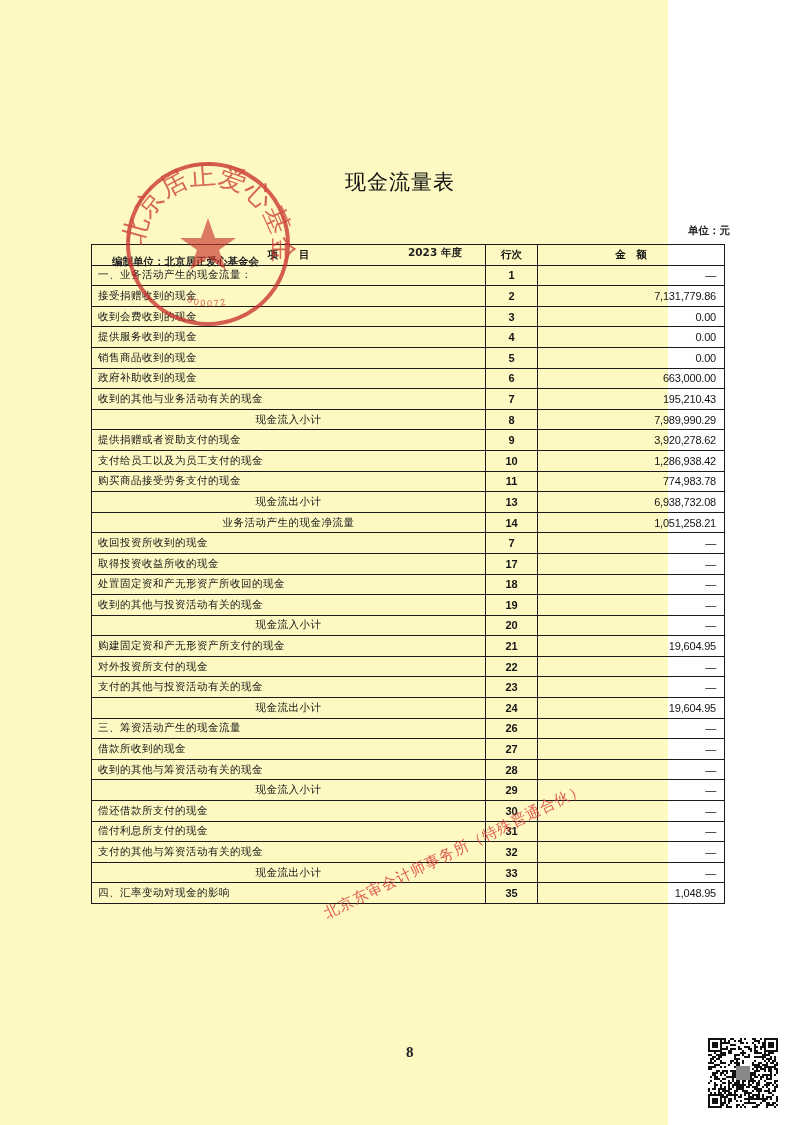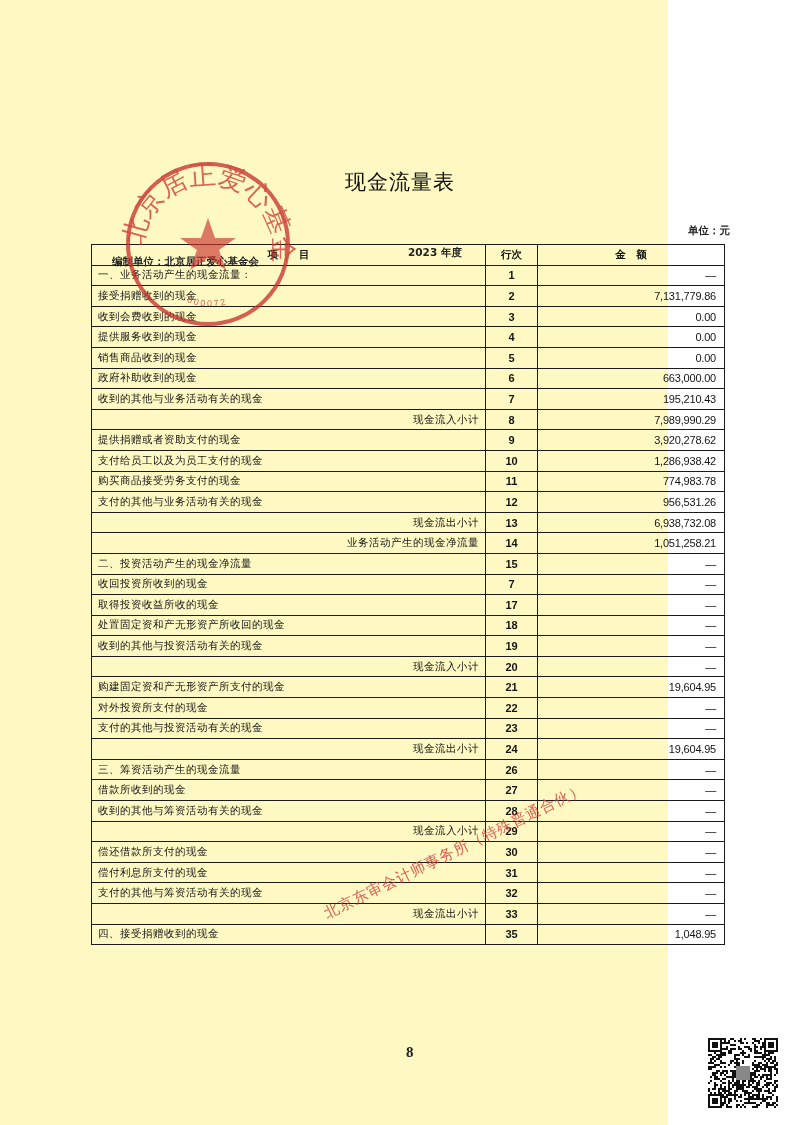--- a/index.html
+++ b/index.html
@@ -30,21 +30,21 @@
   }
   table.cf col.c1 { width: 394px; }
   table.cf col.c2 { width: 52px; }
   table.cf col.c3 { width: 187px; }
   table.cf th, table.cf td {
     border: 1.4px solid #1b1b1b; height: 20.6px; padding: 0 6px;
     box-sizing: border-box; white-space: nowrap; overflow: hidden;
   }
   table.cf th { font-weight: bold; font-size: 10.5px; text-align: center; }
   table.cf td.item { text-align: left; font-weight: normal; letter-spacing: 0.5px; }
-  table.cf td.item.center { text-align: right; }
+  table.cf td.item.center { text-align: center; }
   table.cf td.line { text-align: center; font-family: "Liberation Sans", sans-serif; font-weight: bold; font-size: 11px; }
   table.cf td.amt { text-align: right; font-family: "Liberation Sans", sans-serif; font-size: 11px; padding-right: 8px; letter-spacing: -0.2px; }
 
   .page-num {
     position: absolute; top: 1044px; left: 406px; font-family: "Liberation Serif", serif;
     font-weight: bold; font-size: 15px; color: #222;
   }
 
   .stamp {
     position: absolute; left: 118px; top: 152px; width: 180px; height: 180px;
@@ -134,40 +134,30 @@
           <td class="item">支付给员工以及为员工支付的现金</td>
           <td class="line">10</td>
           <td class="amt">1,286,938.42</td>
         </tr>
         <tr>
           <td class="item">购买商品接受劳务支付的现金</td>
           <td class="line">11</td>
           <td class="amt">774,983.78</td>
         </tr>
         <tr>
-          <td class="item">支付的其他与业务活动有关的现金</td>
-          <td class="line">12</td>
-          <td class="amt">956,531.26</td>
-        </tr>
-        <tr>
           <td class="item center">现金流出小计</td>
           <td class="line">13</td>
           <td class="amt">6,938,732.08</td>
         </tr>
         <tr>
           <td class="item center">业务活动产生的现金净流量</td>
           <td class="line">14</td>
           <td class="amt">1,051,258.21</td>
         </tr>
         <tr>
-          <td class="item">二、投资活动产生的现金净流量</td>
-          <td class="line">15</td>
-          <td class="amt">—</td>
-        </tr>
-        <tr>
           <td class="item">收回投资所收到的现金</td>
           <td class="line">7</td>
           <td class="amt">—</td>
         </tr>
         <tr>
           <td class="item">取得投资收益所收的现金</td>
           <td class="line">17</td>
           <td class="amt">—</td>
         </tr>
         <tr>
@@ -239,21 +229,21 @@
           <td class="item">支付的其他与筹资活动有关的现金</td>
           <td class="line">32</td>
           <td class="amt">—</td>
         </tr>
         <tr>
           <td class="item center">现金流出小计</td>
           <td class="line">33</td>
           <td class="amt">—</td>
         </tr>
         <tr>
-          <td class="item">四、接受捐赠收到的现金</td>
+          <td class="item">四、汇率变动对现金的影响</td>
           <td class="line">35</td>
           <td class="amt">1,048.95</td>
         </tr>
       </tbody>
   </table>
 
   <div class="page-num">8</div>
 
   <svg class="stamp" viewBox="0 0 180 180">
     <defs>

